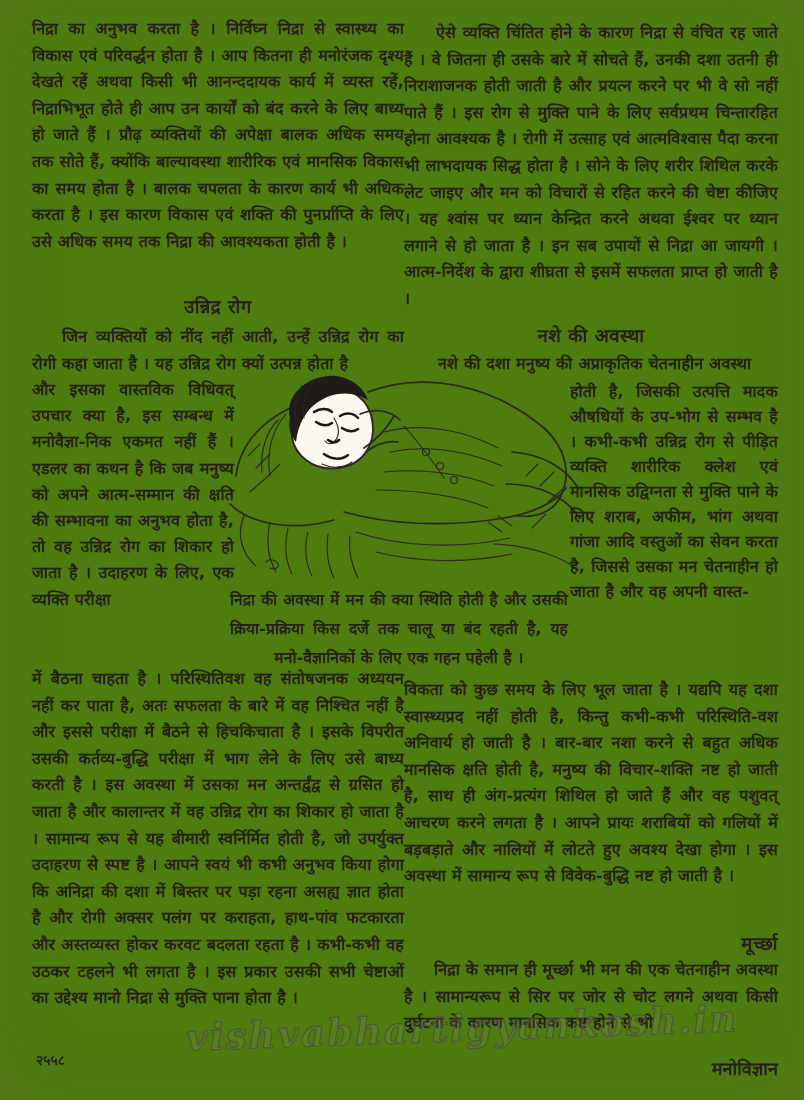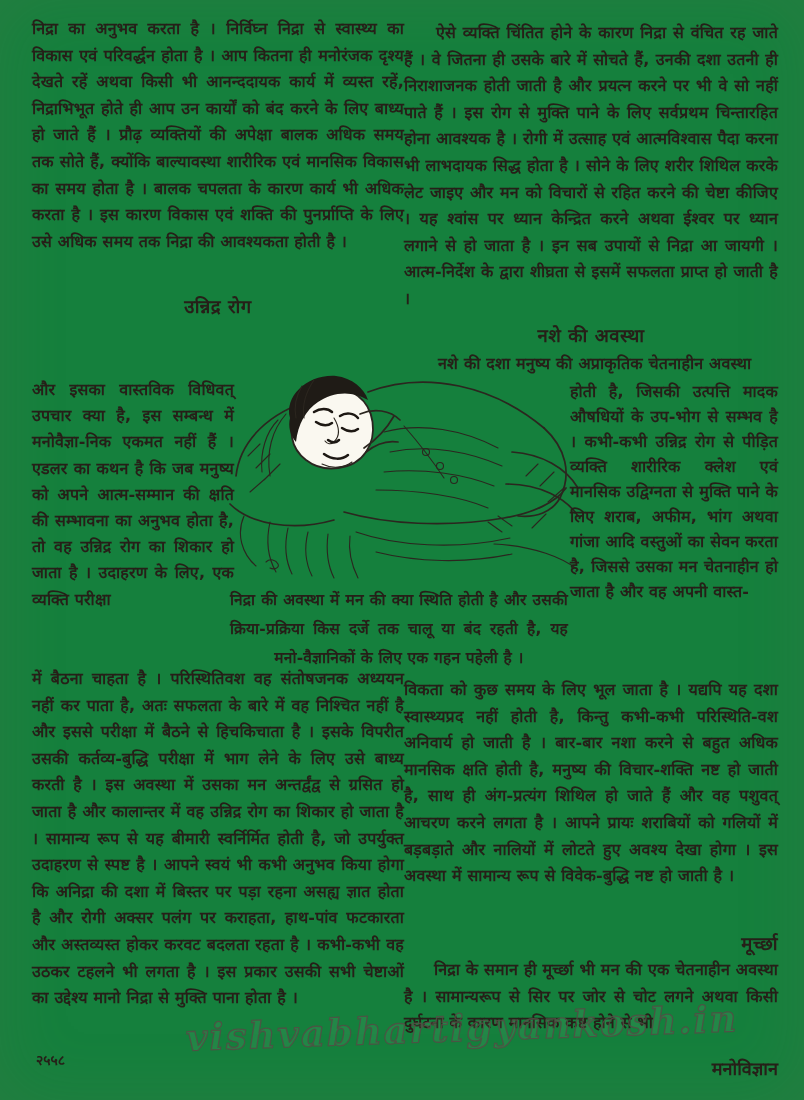--- a/index.html
+++ b/index.html
@@ -1,19 +1,19 @@
 <!DOCTYPE html>
 <html><head>
 <meta charset="utf-8">
 <style>
   html,body{margin:0;padding:0;background:#e8e5dc;}
   .page{
     position:relative;
     width:804px;height:1100px;
-    background:#15803d;
+    background:#4d7c0f;
     overflow:hidden;
     font-family:"DejaVu Sans",sans-serif;
     color:#261f18;
     box-shadow:inset 0 0 70px rgba(125,112,88,.16);
   }
   .tb{
     position:absolute;
     font-size:16px;
     font-weight:700;
     line-height:26.6px;
@@ -66,20 +66,21 @@
   .stroke-thin{fill:none;stroke:#2b261f;stroke-width:1.1;stroke-linecap:round;}
   .stroke-dark{fill:none;stroke:#1d1813;stroke-width:2.5;stroke-linecap:round;}
 </style>
 </head>
 <body>
 
 <div class="page">
 
   <div class="tb" id="l-p1">निद्रा का अनुभव करता है । निर्विघ्न निद्रा से स्वास्थ्य का विकास एवं परिवर्द्धन होता है । आप कितना ही मनोरंजक दृश्य देखते रहें अथवा किसी भी आनन्ददायक कार्य में व्यस्त रहें, निद्राभिभूत होते ही आप उन कार्यों को बंद करने के लिए बाध्य हो जाते हैं । प्रौढ़ व्यक्तियों की अपेक्षा बालक अधिक समय तक सोते हैं, क्योंकि बाल्यावस्था शारीरिक एवं मानसिक विकास का समय होता है । बालक चपलता के कारण कार्य भी अधिक करता है । इस कारण विकास एवं शक्ति की पुनर्प्राप्ति के लिए उसे अधिक समय तक निद्रा की आवश्यकता होती है ।</div>
   <div class="heading" id="l-h1">उन्निद्र रोग</div>
+  <div class="tb" id="l-p2a">जिन व्यक्तियों को नींद नहीं आती, उन्हें उन्निद्र रोग का रोगी कहा जाता है । यह उन्निद्र रोग क्यों उत्पन्न होता है</div>
   <div class="tb" id="l-p2b">और इसका वास्तविक विधिवत् उपचार क्या है, इस सम्बन्ध में मनोवैज्ञा-निक एकमत नहीं हैं । एडलर का कथन है कि जब मनुष्य को अपने आत्म-सम्मान की क्षति की सम्भावना का अनुभव होता है, तो वह उन्निद्र रोग का शिकार हो जाता है । उदाहरण के लिए, एक व्यक्ति परीक्षा</div>
   <div class="tb" id="l-p2c">में बैठना चाहता है । परिस्थितिवश वह संतोषजनक अध्ययन नहीं कर पाता है, अतः सफलता के बारे में वह निश्चित नहीं है और इससे परीक्षा में बैठने से हिचकिचाता है । इसके विपरीत उसकी कर्तव्य-बुद्धि परीक्षा में भाग लेने के लिए उसे बाध्य करती है । इस अवस्था में उसका मन अन्तर्द्वंद्व से ग्रसित हो जाता है और कालान्तर में वह उन्निद्र रोग का शिकार हो जाता है । सामान्य रूप से यह बीमारी स्वर्निर्मित होती है, जो उपर्युक्त उदाहरण से स्पष्ट है । आपने स्वयं भी कभी अनुभव किया होगा कि अनिद्रा की दशा में बिस्तर पर पड़ा रहना असह्य ज्ञात होता है और रोगी अक्सर पलंग पर कराहता, हाथ-पांव फटकारता और अस्तव्यस्त होकर करवट बदलता रहता है । कभी-कभी वह उठकर टहलने भी लगता है । इस प्रकार उसकी सभी चेष्टाओं का उद्देश्य मानो निद्रा से मुक्ति पाना होता है ।</div>
 
   <div id="figure">
     <svg width="354" height="230" viewBox="0 0 354 230" xmlns="http://www.w3.org/2000/svg">
 
       <path class="stroke" d="M10,120 C14,84 44,56 86,44"></path>
       <path class="stroke" d="M4,148 C24,168 66,176 108,164"></path>
       <path class="stroke-thin" d="M18,160 C10,178 16,198 30,210"></path>
       <path class="stroke-thin" d="M22,100 L34,88 M30,112 L44,98 M38,124 L54,108 M24,136 L40,122"></path>

